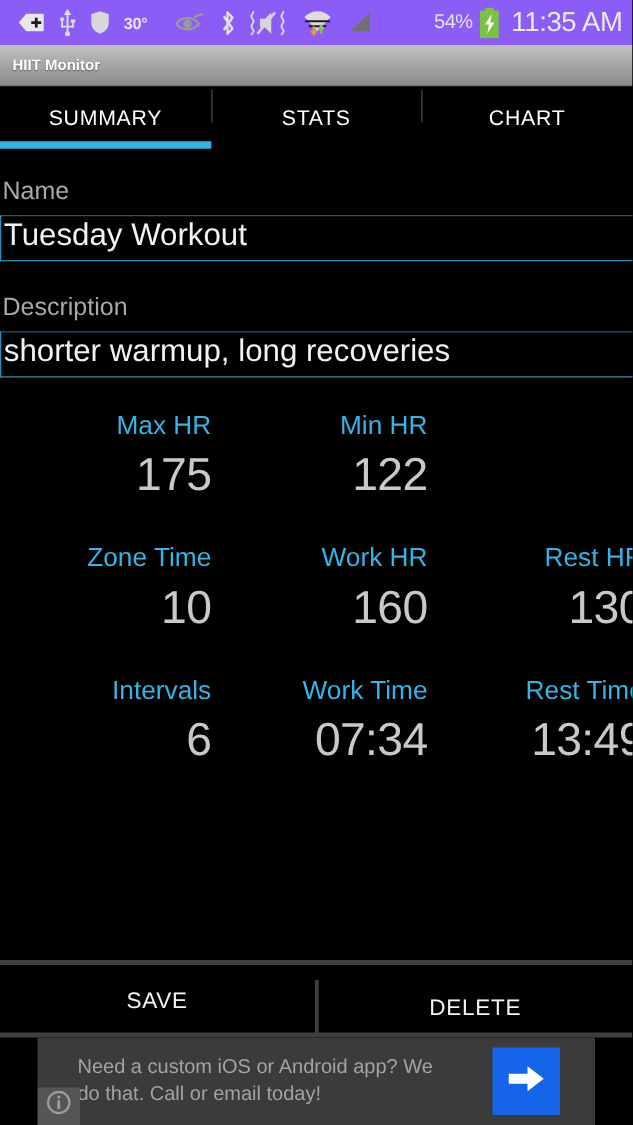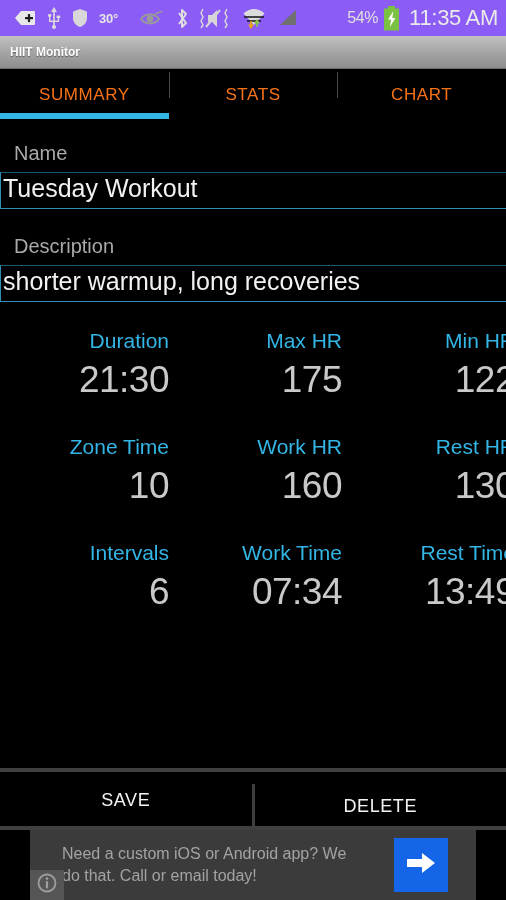--- a/index.html
+++ b/index.html
@@ -56,36 +56,36 @@
 
   
   #tabbar {
     position: absolute; left: 0; top: 70px;
     width: 506px; height: 49px;
     display: flex; background: #000;
   }
   .tab {
     flex: 1 1 0; position: relative;
     display: flex; align-items: center; justify-content: center;
-    color: #f97316; font-size: 17px; letter-spacing: .6px;
+    color: #ffffff; font-size: 17px; letter-spacing: .6px;
   }
   .tab + .tab::before {
     content: ""; position: absolute; left: 0; top: 2px;
     width: 1px; height: 26px; background: #4a4a4a;
   }
   .tab.active .tab-underline {
     position: absolute; left: 0; bottom: 0;
     width: 100%; height: 6px;
     background: #33b5e5;
   }
 
   
   .field-label {
     color: #a9a9a9; font-size: 20px;
-    padding-left: 14px;
+    padding-left: 2px;
   }
   .edit-box {
     border: 1px solid #2f8fb8;
     border-top-color: #1b5a74;
     background: #000;
     color: #f2f2f2;
     font-size: 25px;
     padding: 1px 2px 5px 2px;
     width: 100%;
     font-family: "Liberation Sans", sans-serif;
@@ -273,24 +273,20 @@
   <div id="name-label" class="field-label">Name</div>
   <input id="name-box" class="edit-box" type="text" value="Tuesday Workout" style="">
 
   <div id="desc-label" class="field-label">Description</div>
   <input id="desc-box" class="edit-box" type="text" value="shorter warmup, long recoveries" style="">
 
   <div id="stats">
 
     <div class="stat-row">
       <div class="stat-cell">
-        <div class="stat-label">Duration</div>
-        <div class="stat-value">21:30</div>
-      </div>
-      <div class="stat-cell">
         <div class="stat-label">Max HR</div>
         <div class="stat-value">175</div>
       </div>
       <div class="stat-cell">
         <div class="stat-label">Min HR</div>
         <div class="stat-value">122</div>
       </div>
     </div>
 
     <div class="stat-row">

